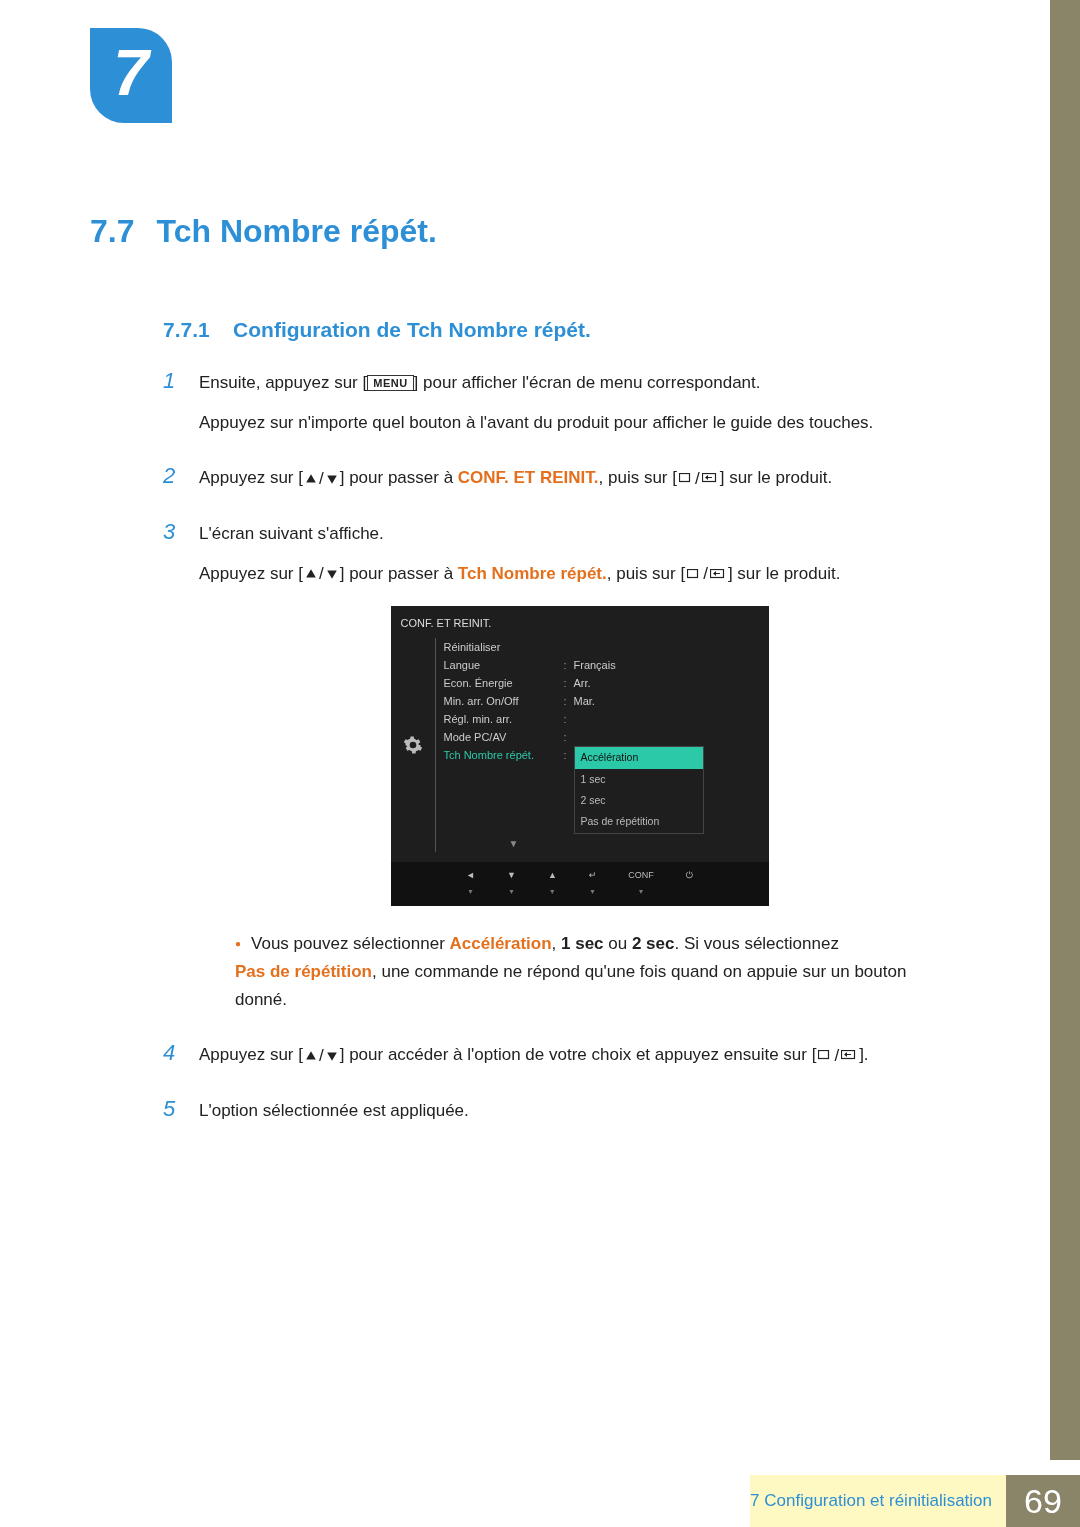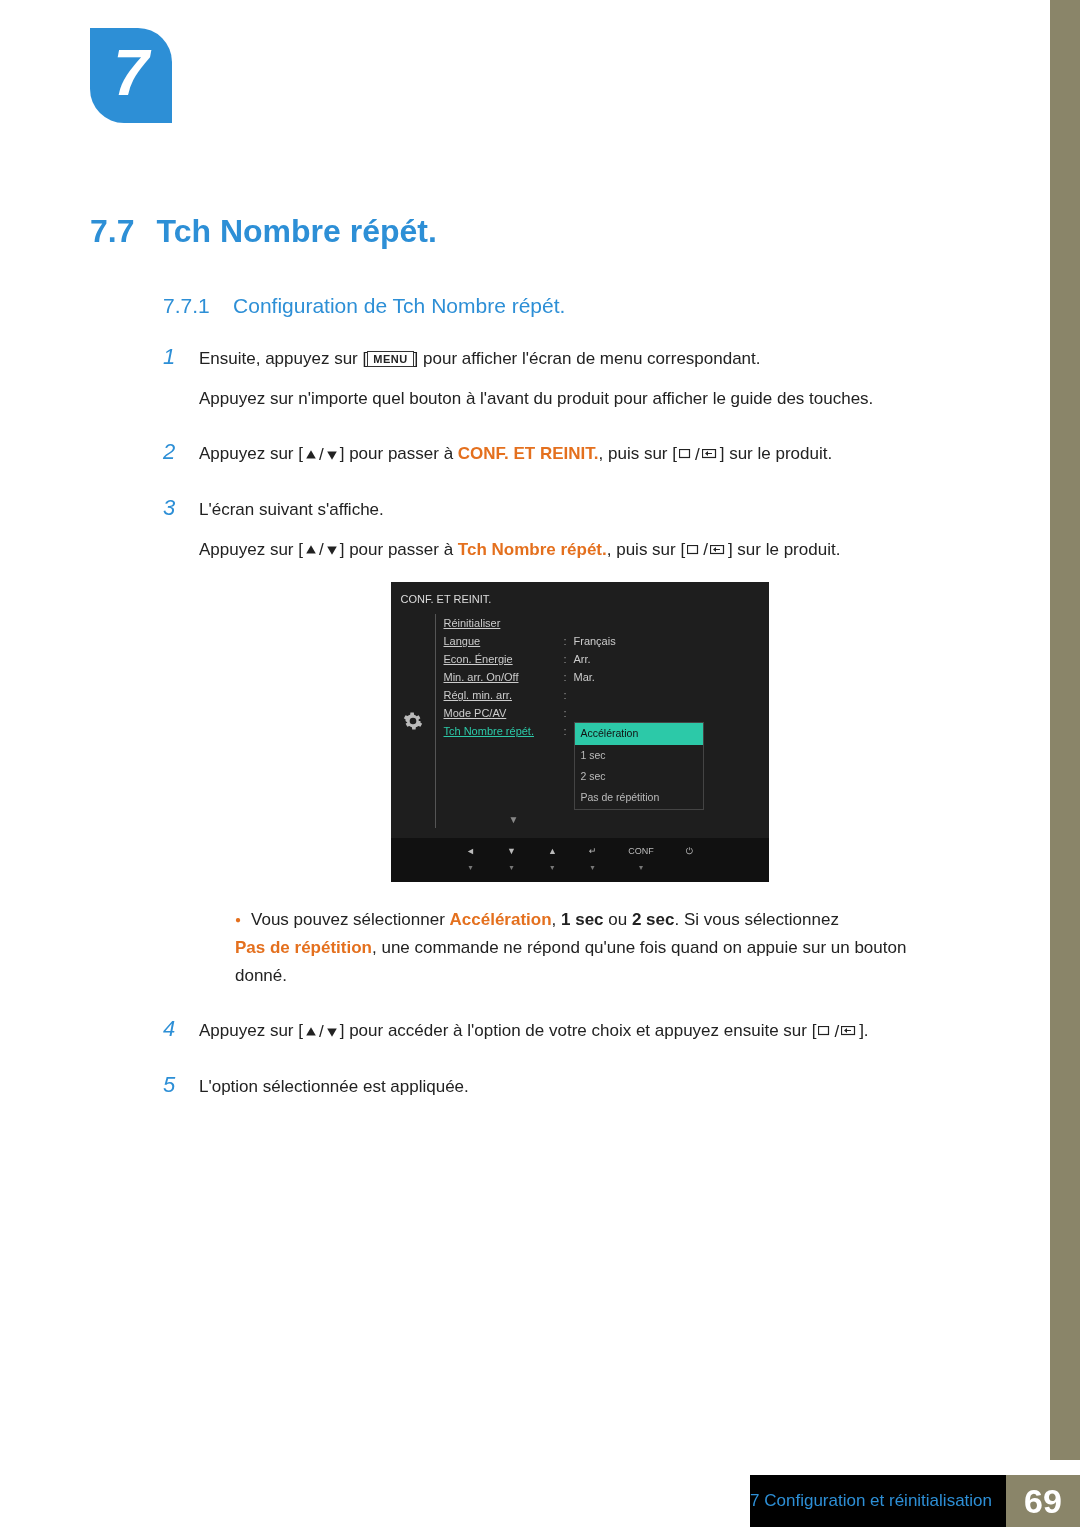--- a/index.html
+++ b/index.html
@@ -48,21 +48,21 @@
     font-weight: normal;
     margin-top: 14px;
   }
   .section {
     padding: 90px 120px 0 90px;
   }
   .sec-heading {
     display: flex;
     align-items: baseline;
     gap: 22px;
-    margin-bottom: 44px;
+    margin-bottom: 68px;
   }
   .sec-num {
     color: #2d8fd6;
     font-size: 32px;
     font-weight: bold;
   }
   .sec-title {
     color: #2d8fd6;
     font-size: 32px;
     font-weight: bold;
@@ -71,21 +71,21 @@
     font-size: 17px;
     margin: 0 0 40px 73px;
     color: #333;
   }
   .subsec {
     margin-left: 73px;
   }
   .subsec-heading {
     color: #2d8fd6;
     font-size: 21px;
-    font-weight: normal;
+    font-weight: bold;
     margin-bottom: 26px;
   }
   .steps {
     list-style: none;
   }
   .step {
     display: flex;
     gap: 18px;
     margin-bottom: 14px;
     align-items: baseline;
@@ -153,21 +153,20 @@
     padding-left: 8px;
   }
   .osd-row {
     display: flex;
     align-items: center;
     height: 18px;
   }
   .osd-label {
     width: 120px;
     color: #ccc;
-    text-decoration: underline;
   }
   .osd-label.active { color: #2cc9a8; }
   .osd-colon { width: 10px; color: #999; }
   .osd-val { color: #ccc; }
   .osd-options {
     margin-left: 130px;
     width: 130px;
     border: 1px solid #444;
     font-size: 10.5px;
     margin-top: -18px;
@@ -214,32 +213,32 @@
   }
   .footer {
     position: absolute;
     bottom: 0;
     right: 0;
     display: flex;
     align-items: stretch;
     height: 52px;
   }
   .footer-text {
-    background: #000000;
+    background: #fef9c3;
     color: #2d8fd6;
     font-size: 17px;
     display: flex;
     align-items: center;
     padding: 0 14px 0 0;
   }
   .footer-num {
     background: #8a8569;
     color: #fff;
     font-size: 34px;
-    font-weight: bold;
+    font-weight: normal;
     width: 74px;
     display: flex;
     align-items: center;
     justify-content: center;
     text-align: right;
   }
 </style>
 </head>
 <body>
 

